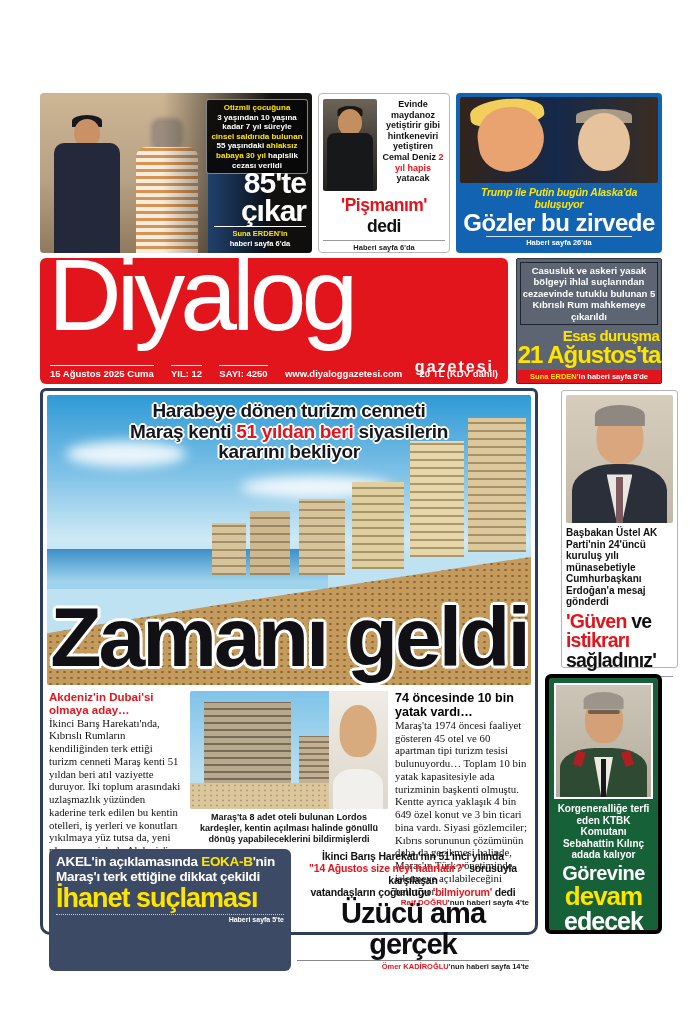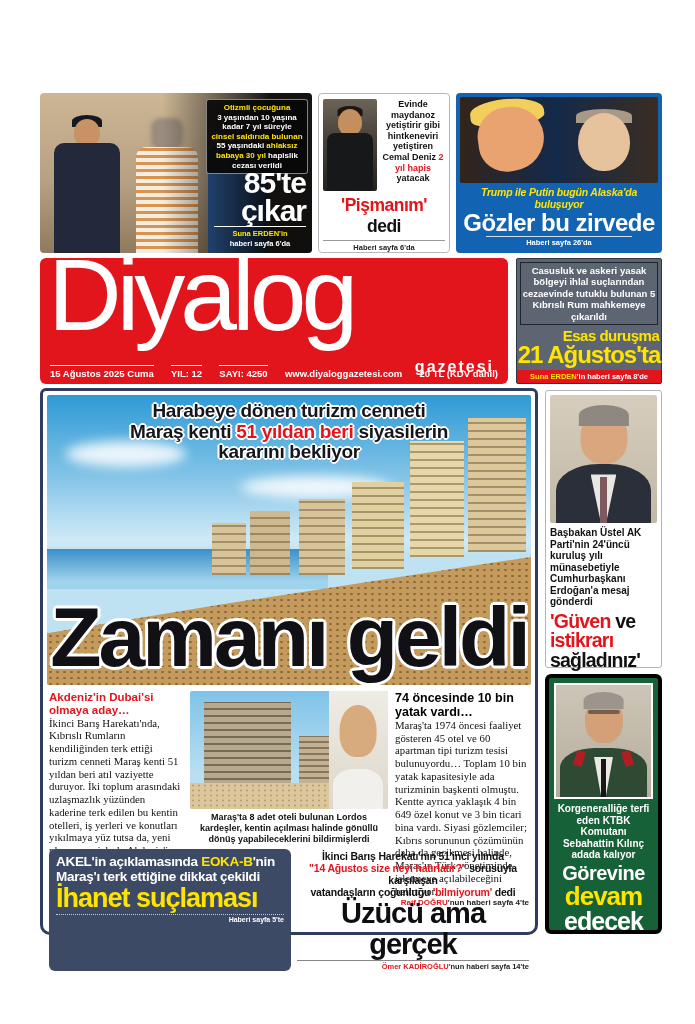--- a/index.html
+++ b/index.html
@@ -107,21 +107,21 @@
   .akel-box { background:#3d4a66; border-radius:6px; padding:5px 7px 4px; color:#fff; }
   .akel-lead { font-size:13.5px; font-weight:bold; line-height:1.12; letter-spacing:-.3px; }
   .akel-headline { color:#ffe400; font-weight:bold; font-size:27px; letter-spacing:-1px; line-height:1.05; }
   .akel-credit { border-top:1px dotted rgba(255,255,255,.7); margin-top:1px; text-align:right; font-size:7px; font-weight:bold; padding-top:1px; }
   .survey-box { padding-top:1px; }
   .survey-lead { text-align:center; font-size:10.5px; font-weight:bold; line-height:1.15; color:#111; letter-spacing:-.2px; }
   .survey-headline { text-align:center; font-weight:bold; font-size:29px; letter-spacing:-1px; color:#0d0d12; line-height:1.05; }
   .survey-credit { border-top:1px solid #888; margin-top:1px; text-align:right; font-size:7.5px; font-weight:bold; color:#222; padding-top:1px; }
 
   
-  .story-ustel { left:545px; top:390px; width:117px; height:278px; background:#fff; border:1px solid #b5b5b5; border-radius:3px; padding:4px; }
+  .story-ustel { left:561px; top:390px; width:117px; height:278px; background:#fff; border:1px solid #b5b5b5; border-radius:3px; padding:4px; }
   .ustel-photo { width:100%; height:128px; position:relative; overflow:hidden; border-radius:2px; background:linear-gradient(180deg,#d6cdbd 0%,#c2b8a6 100%); }
   .ustel-photo .suit { position:absolute; left:6%; right:6%; bottom:0; height:46%; border-radius:45% 45% 0 0; background:#2a2f3a; }
   .ustel-photo .shirt { position:absolute; left:38%; right:38%; bottom:0; height:38%; background:#e9e7e2; clip-path:polygon(0 0,100% 0,60% 100%,40% 100%); }
   .ustel-photo .tie { position:absolute; left:47%; width:6%; bottom:0; height:36%; background:#7d5a5e; }
   .ustel-photo .head { position:absolute; left:50%; transform:translateX(-50%); top:12%; width:44%; height:42%; border-radius:48% 48% 44% 44%; background:#d9a67e; }
   .ustel-photo .hair { position:absolute; left:50%; transform:translateX(-50%); top:8%; width:47%; height:16%; border-radius:50% 50% 0 0; background:#8e8880; }
   .ustel-lead { margin-top:4px; font-size:10px; font-weight:bold; line-height:1.15; color:#111; }
   .ustel-headline { margin-top:4px; font-weight:bold; font-size:19.5px; line-height:1.02; letter-spacing:-.8px; color:#111; }
   .ustel-credit { margin-top:5px; border-top:1px solid #999; font-size:8px; font-weight:bold; color:#222; padding-top:2px; }
 

